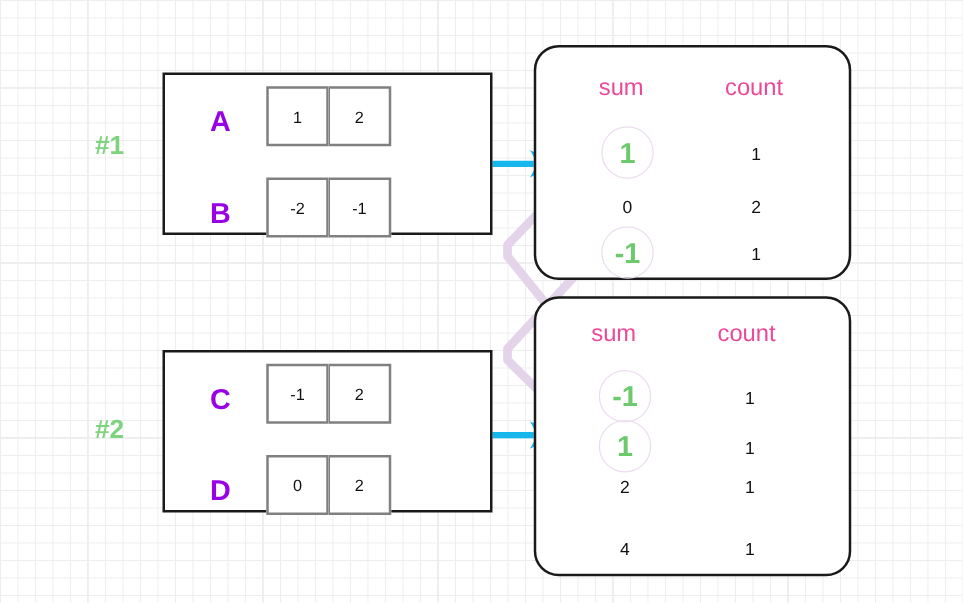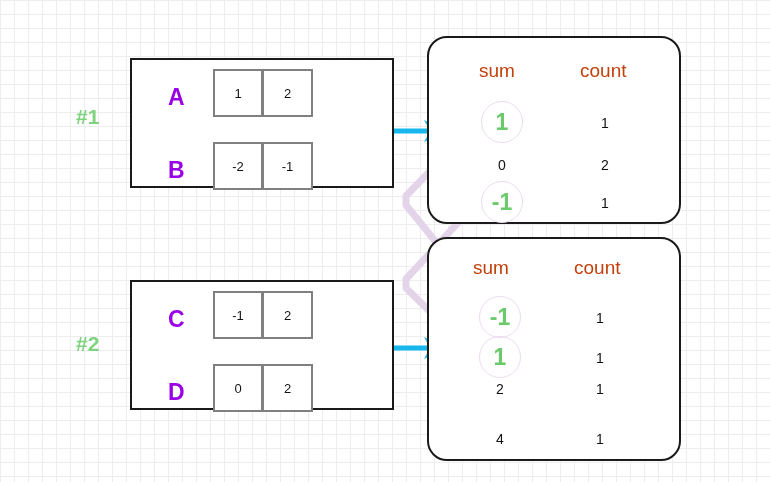--- a/index.html
+++ b/index.html
@@ -57,21 +57,21 @@
   }
   .cell + .cell{border-left-width:1px;}
   
   .table-box{
     border:2px solid #1a1a1a;
     border-radius:20px;
     background:#ffffff;
     box-sizing:border-box;
   }
   .col-head{
-    color:#c2410c;
+    color:#ec4899;
     font-size:19px;
     font-weight:normal;
     white-space:nowrap;
   }
   .plain-val{
     font-size:14px;
     color:#111111;
     white-space:nowrap;
   }
   .circ-val{

